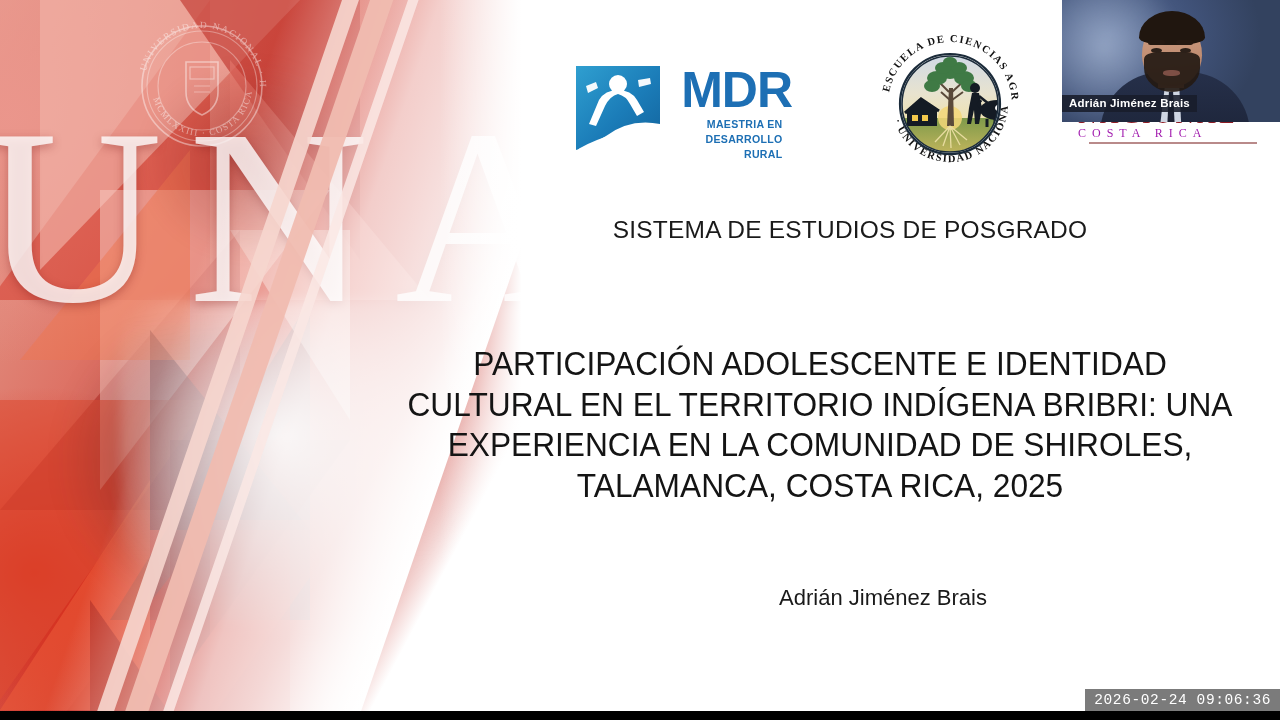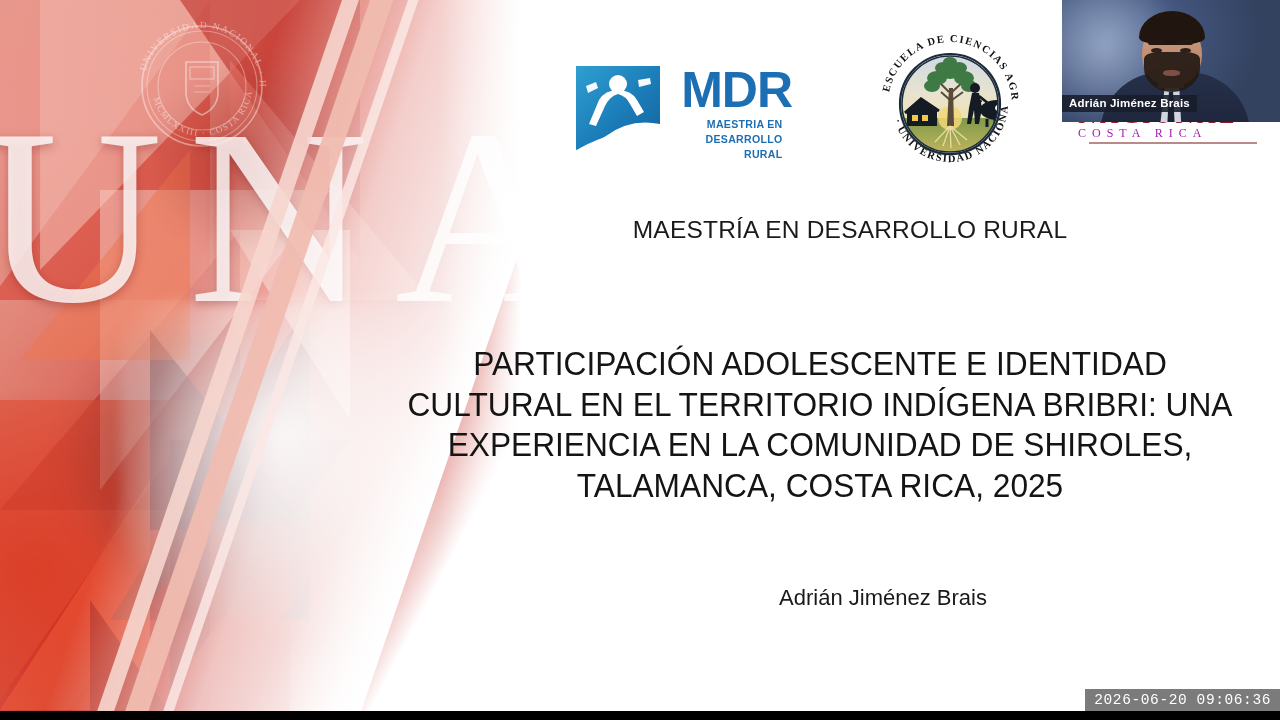--- a/index.html
+++ b/index.html
@@ -527,21 +527,21 @@
         <text font-family="Liberation Serif, serif" font-size="10.5" font-weight="bold" fill="#111111" letter-spacing="1.5">
           <textPath href="#ecaTop" startOffset="6%">ESCUELA DE CIENCIAS AGRARIAS</textPath>
         </text>
         <text font-family="Liberation Serif, serif" font-size="10.5" font-weight="bold" fill="#111111" letter-spacing="1.5">
           <textPath href="#ecaBot" startOffset="9%">· UNIVERSIDAD NACIONAL ·</textPath>
         </text>
       </svg>
     </div>
 
     <div class="subtitle-block">
-      <div>MAESTRÍA EN DESARROLLO RURAL</div>
+      <div>SISTEMA DE ESTUDIOS DE POSGRADO</div>
     </div>
 
     <div class="title-block">
       <div>PARTICIPACIÓN ADOLESCENTE E IDENTIDAD</div>
       <div>CULTURAL EN EL TERRITORIO INDÍGENA BRIBRI: UNA</div>
       <div>EXPERIENCIA EN LA COMUNIDAD DE SHIROLES,</div>
       <div>TALAMANCA, COSTA RICA, 2025</div>
     </div>
 
     <div class="author">Adrián Jiménez Brais</div>
@@ -565,17 +565,17 @@
     <div class="cam-hair"></div>
     <div class="cam-brow-l"></div>
     <div class="cam-brow-r"></div>
     <div class="cam-beard"></div>
     <div class="cam-eye-l"></div>
     <div class="cam-eye-r"></div>
     <div class="cam-mouth"></div>
     <div class="cam-name">Adrián Jiménez Brais</div>
   </div>
 
-  <div class="timestamp">2026-06-20  09:06:36</div>
+  <div class="timestamp">2026-02-24  09:06:36</div>
 
   <div class="letterbox"></div>
 
 </div>
 
 </body></html>

